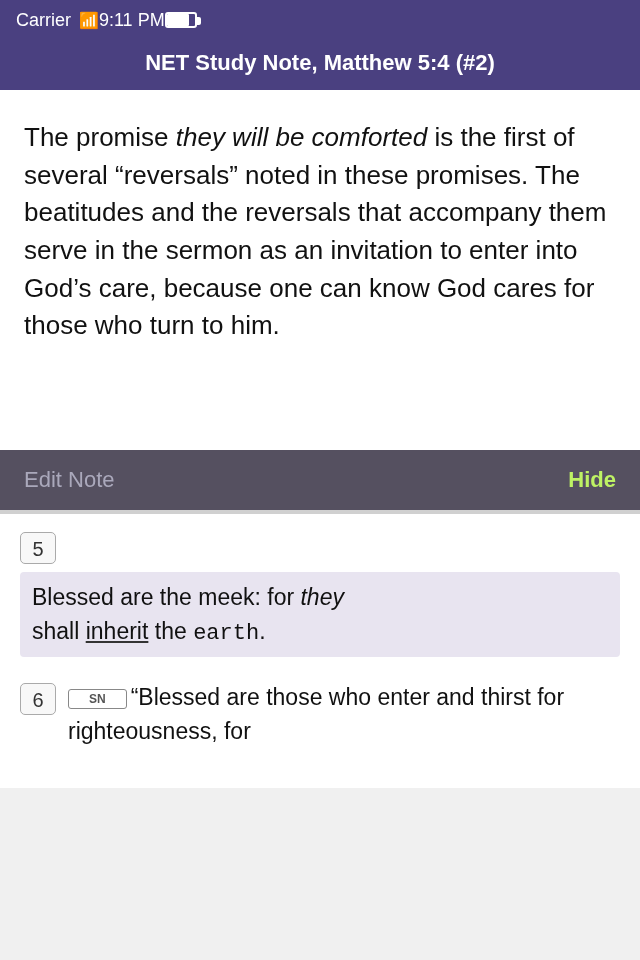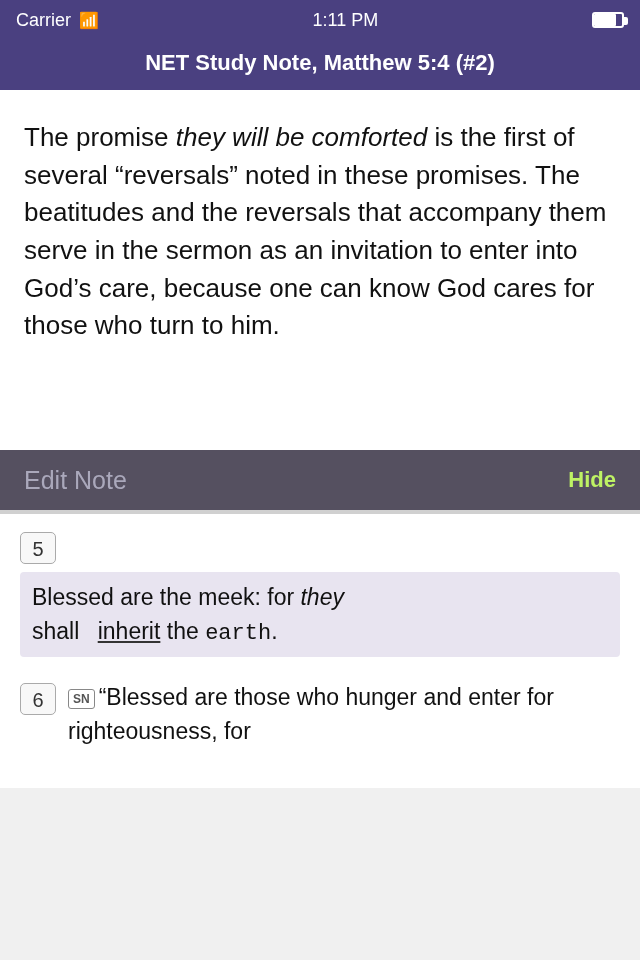--- a/index.html
+++ b/index.html
@@ -13,21 +13,21 @@
       overflow: hidden;
     }
 
     
     #status-bar {
       background: #4a4080;
       color: white;
       height: 40px;
       display: flex;
       align-items: center;
-      justify-content: space-between;
+      justify-content: flex-start;
       padding: 12px 16px;
       font-size: 18px;
       font-weight: 500;
     }
     .status-left {
       display: flex;
       align-items: center;
       gap: 8px;
     }
     .wifi-icon {
@@ -91,21 +91,21 @@
       background: #555060;
       display: flex;
       align-items: center;
       justify-content: space-between;
       padding: 0 24px;
       height: 60px;
     }
 
     #edit-note-btn {
       color: #aaa8bb;
-      font-size: 25px;
+      font-size: 22px;
       font-weight: 400;
       background: none;
       border: none;
       cursor: pointer;
     }
 
     #hide-btn {
       color: #bef264;
       font-size: 22px;
       font-weight: 700;
@@ -183,41 +183,40 @@
       margin-top: 38px;
     }
 
     .word-meek {
       text-decoration-color: #333;
     }
 
     .word-inherit {
       text-decoration: underline;
       text-decoration-color: #333;
-      margin-left: 12px;
     }
 
     .word-earth {
       font-family: 'Courier New', monospace;
       font-size: 22px;
     }
 
     .verse-interlinear-line2 {
       font-size: 23px;
       line-height: 1.45;
     }
 
     .sn-badge {
       display: inline-block;
       font-size: 12px;
       font-weight: 700;
       color: #555;
       border: 1.5px solid #888;
       border-radius: 3px;
-      padding: 0 4px;
+      padding: 0 20px;
       line-height: 18px;
       vertical-align: middle;
       margin-right: 4px;
     }
 
     .verse6-line {
       display: flex;
       align-items: flex-start;
       gap: 12px;
       font-size: 23px;
@@ -226,21 +225,21 @@
     }
   </style>
 </head>
 <body>
 
 <div id="status-bar">
   <div class="status-left">
     <span>Carrier</span>
     <span class="wifi-icon">📶</span>
   </div>
-  <span>1:11 PM</span>
+  <span>9:11 PM</span>
   <div class="battery-icon">
     <div class="battery-fill"></div>
   </div>
 </div>
 
 <div id="header">
   <span>NET Study Note, Matthew 5:4 (#2)</span>
 </div>
 
 <div id="main-content">
@@ -270,18 +269,18 @@
       <div class="verse-interlinear-line2">
         <span>shall </span><span class="word-inherit">inherit</span><span> the </span><span class="word-earth">earth</span><span>.</span>
       </div>
     </div>
   </div>
 
   <div class="verse-block">
     <div class="verse6-line">
       <span class="verse-num">6</span>
       <span class="verse-plain">
-        <span class="sn-badge">SN</span><span>“Blessed are those who hunger and enter for righteousness, for</span>
+        <span class="sn-badge">SN</span><span>“Blessed are those who enter and thirst for righteousness, for</span>
       </span>
     </div>
   </div>
 
 </div>
 
 </body></html>

